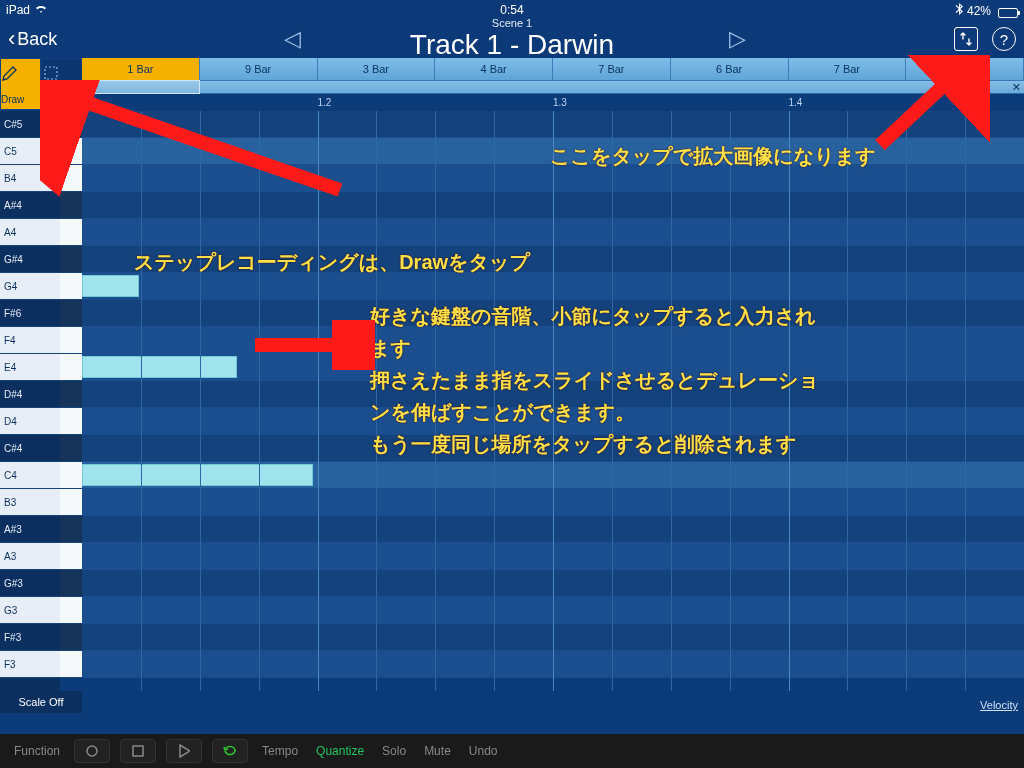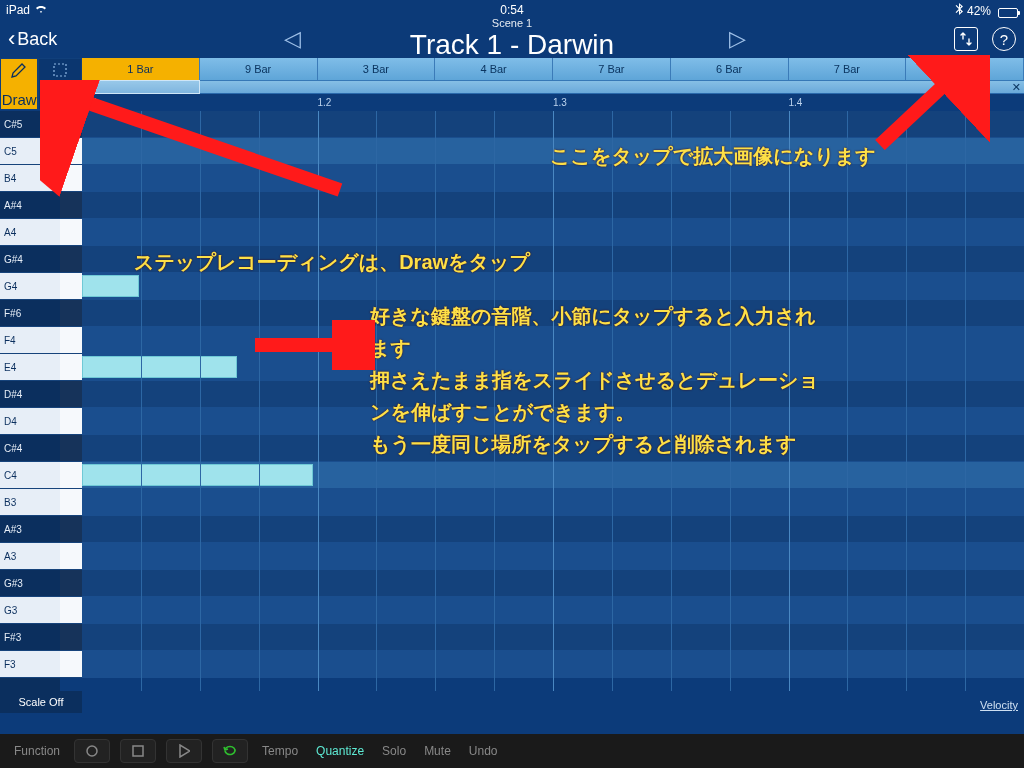--- a/index.html
+++ b/index.html
@@ -29,21 +29,21 @@
   .nav-next { left:725px; }
   .hdr-right { margin-left:auto; display:flex; align-items:center; gap:14px; }
   .io-icon, .help-icon { width:24px; height:24px; display:flex; align-items:center; justify-content:center; border:1.5px solid #fff; cursor:pointer; }
   .io-icon { border-radius:3px; position:relative; }
   .io-icon svg { width:14px; }
   .help-icon { border-radius:50%; font-size:15px; }
 
   
   .tool-ruler { position:absolute; top:58px; left:0; right:0; height:22px; }
   .tool-cells { position:absolute; top:0; left:0; width:82px; height:52px; display:flex; background:#0b366f; }
-  .tool { flex:1; display:flex; flex-direction:column; align-items:center; justify-content:center; font-size:15px; gap:12px; border:1px solid #103f7b; }
+  .tool { flex:1; display:flex; flex-direction:column; align-items:flex-start; justify-content:center; font-size:10px; gap:12px; border:1px solid #103f7b; }
   .tool.active { background:#f5b100; color:#0b2f5e; }
   .tool .ticon { width:18px; height:18px; }
   .bar-ruler { position:absolute; left:82px; right:0; top:0; height:22px; display:flex; background:linear-gradient(#7fbde8,#5ea5d8); font-size:11px; color:#0b3560; }
   .bar-cell { flex:1; border-right:1px solid #3b7bb8; display:flex; align-items:center; justify-content:center; cursor:pointer; }
   .bar-cell.sel { background:#f5b100; color:#0b2f5e; }
 
   
   .overview { position:absolute; left:82px; right:0; top:80px; height:14px; background:linear-gradient(#86bfe5,#6aa9da); border-top:1px solid #3678b6; border-bottom:1px solid #2a6aad; }
   .ov-window { position:absolute; left:0; width:12.5%; top:-1px; bottom:-1px; background:rgba(255,255,255,.15); border:1px solid #cfe6f7; }
   .ov-close { position:absolute; right:3px; top:0; font-size:11px; color:#0b3560; cursor:pointer; }
@@ -73,21 +73,21 @@
   .vline.major { background:#4a88c2; }
   .note { position:absolute; top:2px; bottom:2px; background:#9fe3ec; border:1px solid #6fc9d6; }
 
   .scale-off { position:absolute; left:0; bottom:0; width:82px; height:22px; background:#0b2f5e; display:flex; align-items:center; justify-content:center; font-size:11px; }
   .velocity { position:absolute; right:6px; bottom:2px; font-size:11px; color:#cfe0f2;text-decoration:underline; }
 
   
   .transport { position:absolute; left:0; right:0; bottom:0; height:34px; background:#1a1a1a; display:flex; align-items:center; gap:10px; padding:0 10px; font-size:12px; color:#888; }
   .tbtn { width:36px; height:24px; border:1px solid #333; border-radius:4px; display:flex; align-items:center; justify-content:center; background:#222; cursor:pointer; }
   .tlabel { padding:0 4px; cursor:pointer; }
-  .tlabel.active { color:#5eead4; }
+  .tlabel.active { color:#22c55e; }
 
   
   .anno { position:absolute; color:#fde047; font-weight:700; font-size:20px; text-shadow:0 0 2px #400; pointer-events:none; line-height:1.6; }
   .arrow { position:absolute; pointer-events:none; }
 </style>
 </head>
 <body>
 
 <div class="status-bar">
   <div class="status-left">

